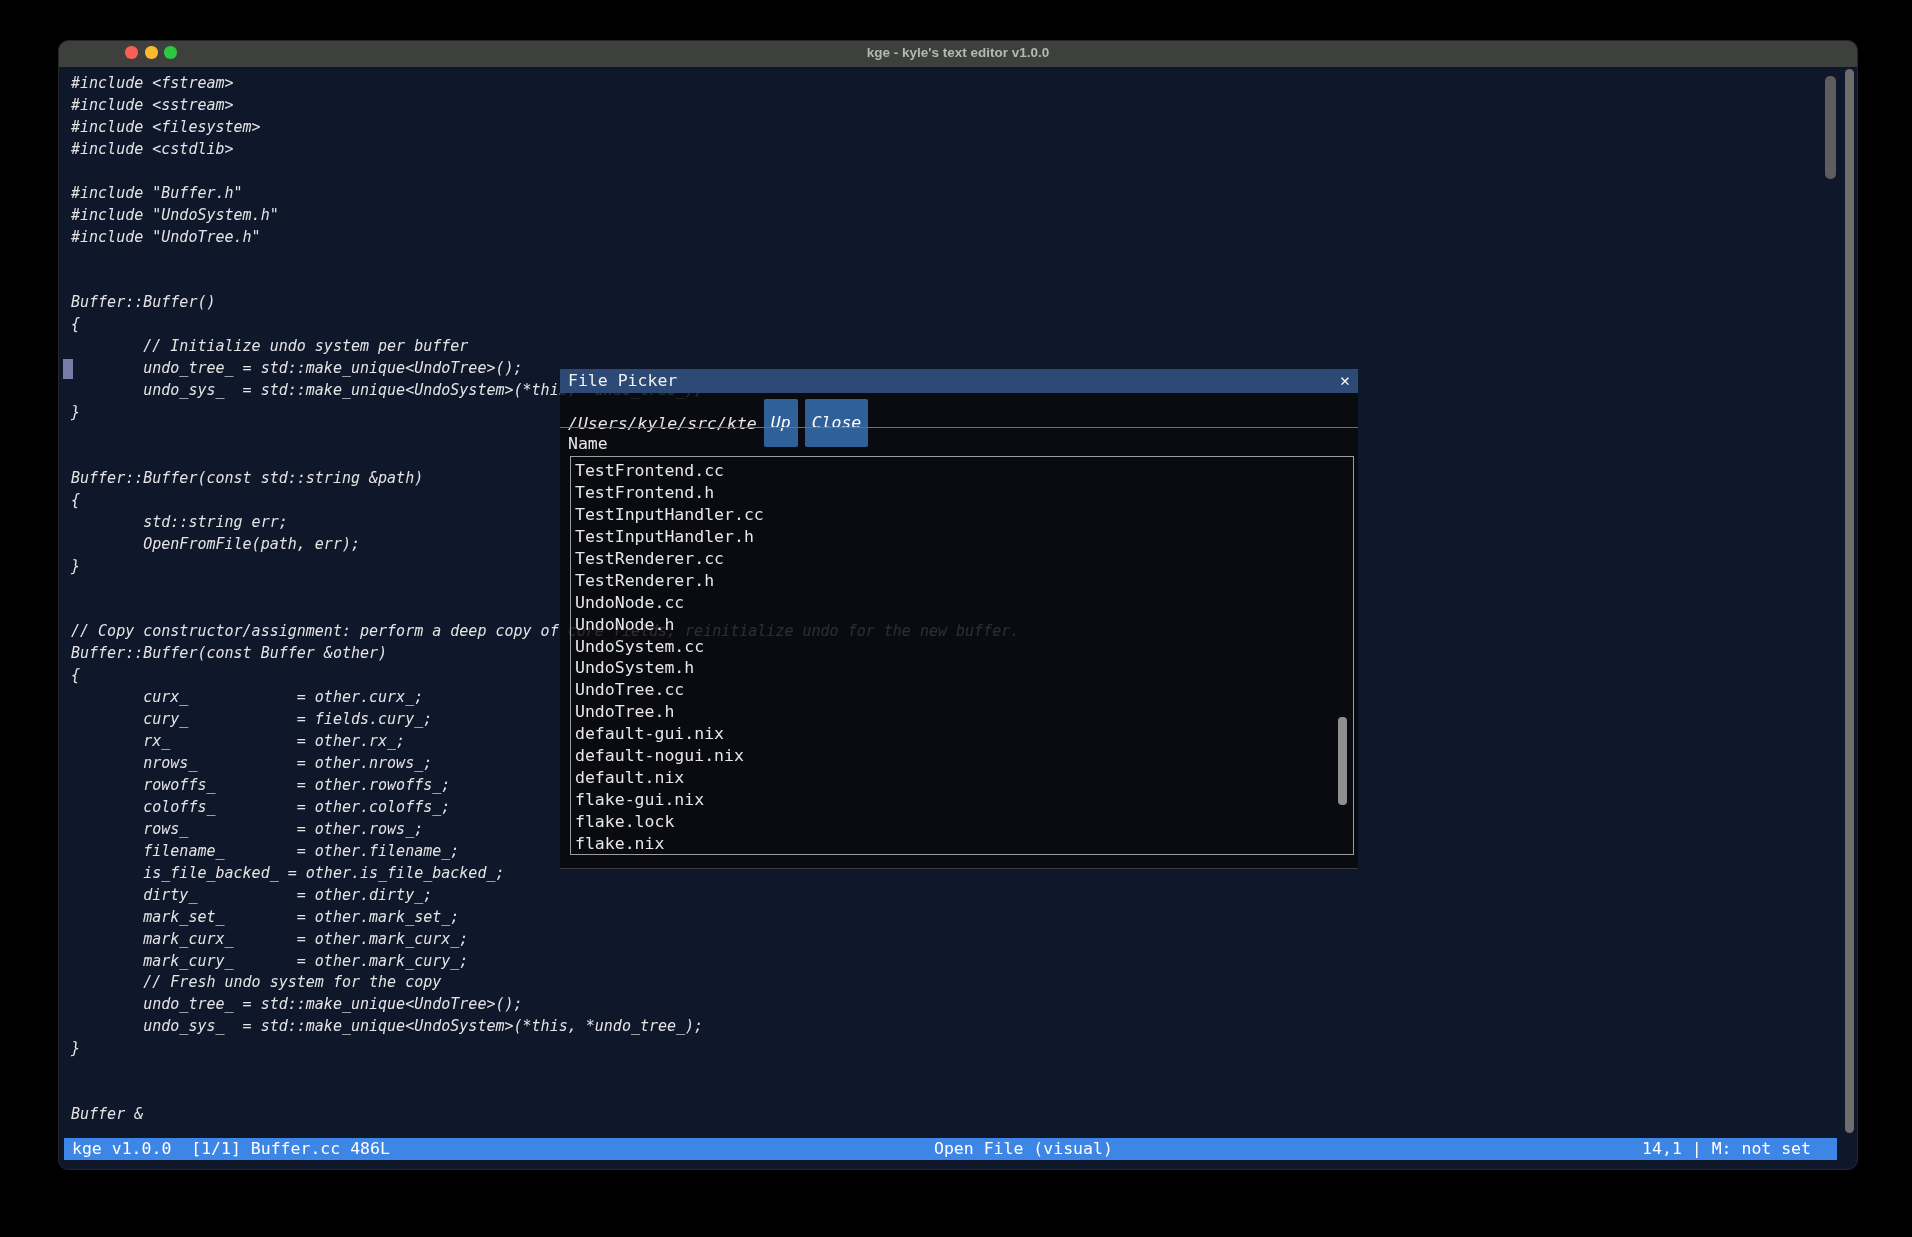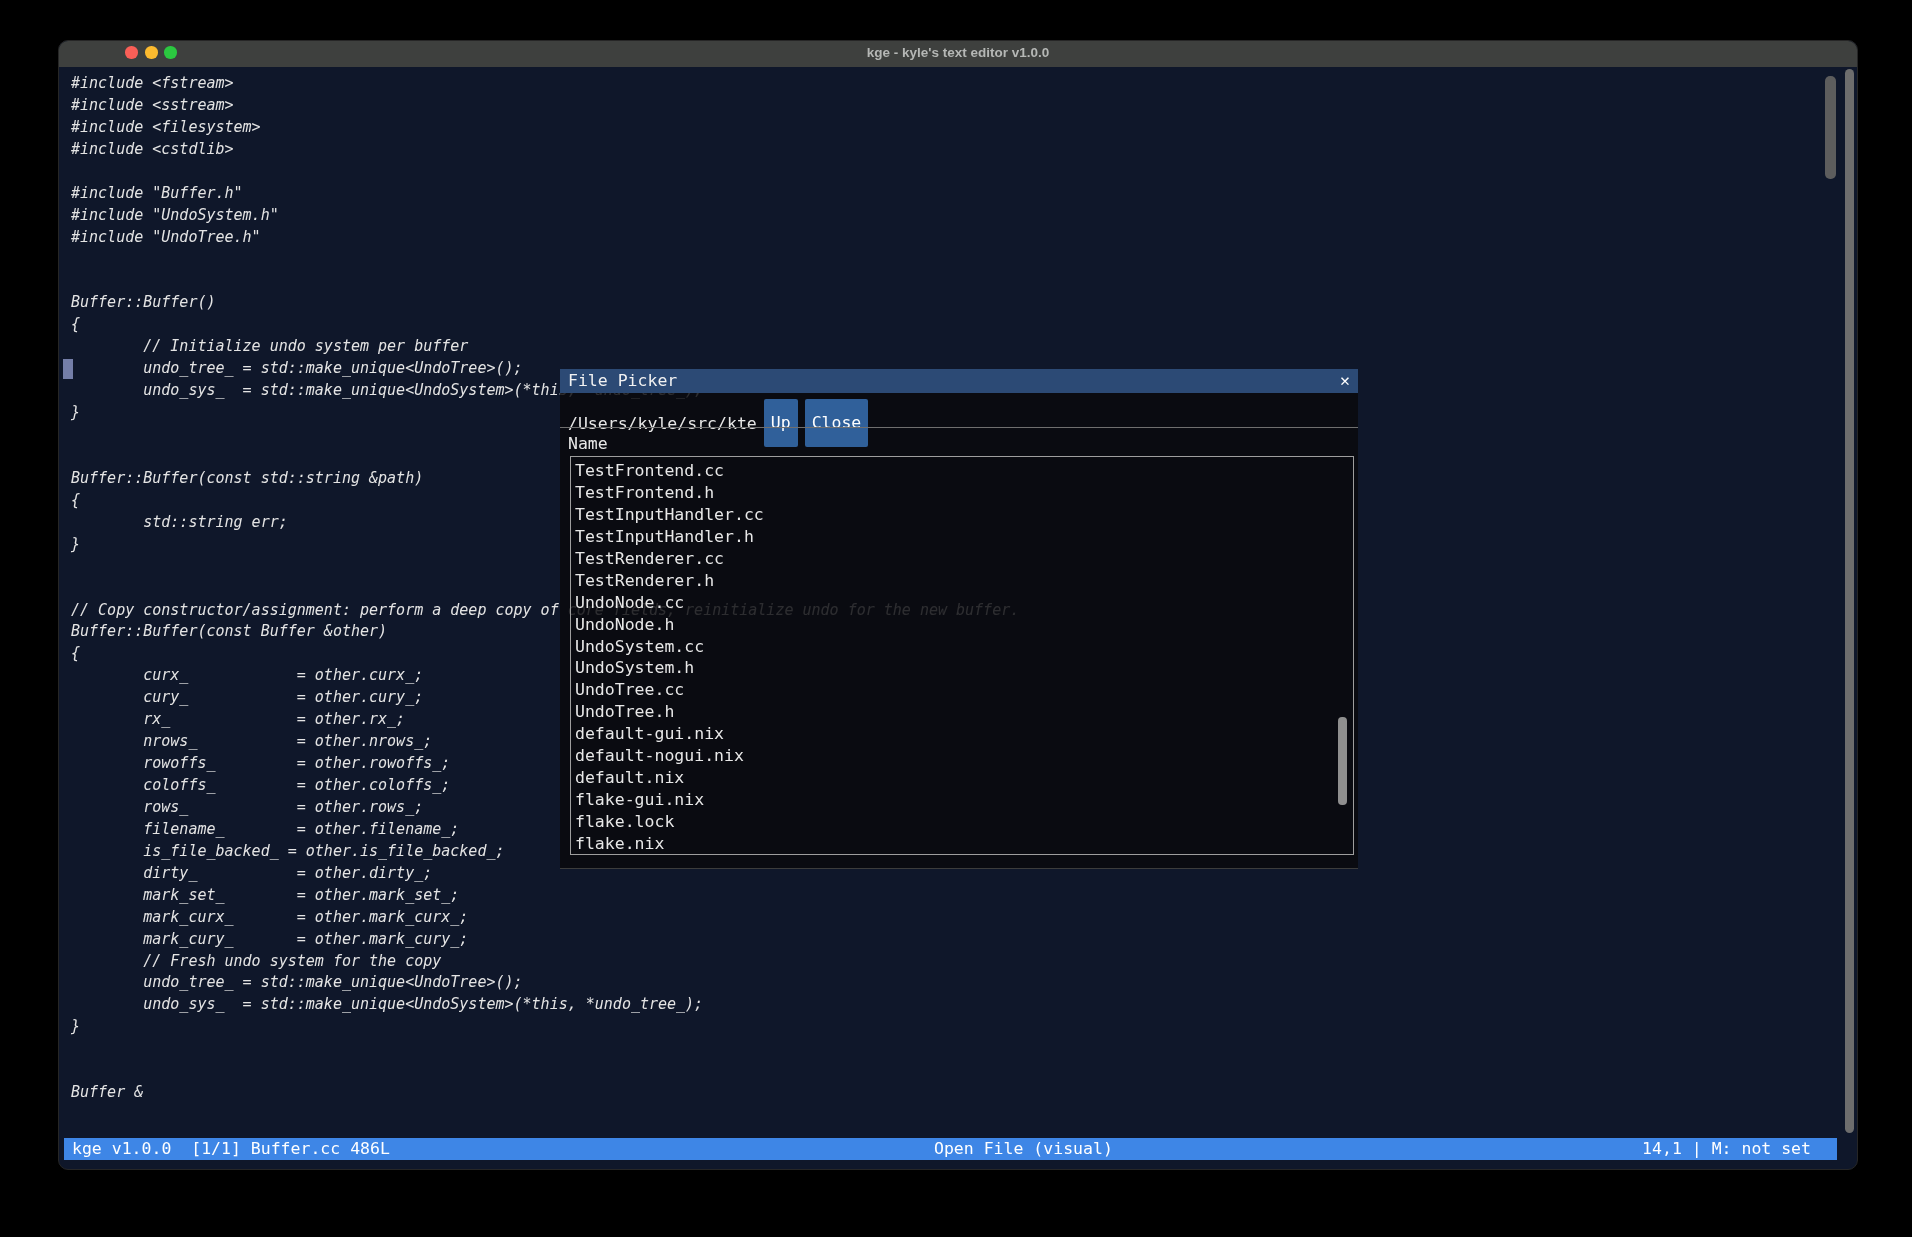--- a/index.html
+++ b/index.html
@@ -25,21 +25,21 @@
                   background:#6d6d6d;border-radius:5px;z-index:3;}
   .ed-scroll-thumb{position:absolute;left:1766px;top:35px;width:11px;height:103px;
                    background:#5d5d5d;border-radius:5px;z-index:3;}
   
   .dialog{position:absolute;left:501px;top:328px;width:798px;height:500px;z-index:5;font-size:16.5px;}
   .dlg-titlebar{position:absolute;left:0;top:0;right:0;height:24px;background:#2c4a75;color:#f2f2f2;}
   .dlg-title{position:absolute;left:8px;top:2px;text-align:center;}
   .dlg-x{position:absolute;right:8px;top:2px;color:#fff;cursor:default;}
   .dlg-body{position:absolute;left:0;top:24px;right:0;bottom:0;background:rgba(10,10,13,0.84);
             border-bottom:1px solid #3c3c3c;color:#e8e8e8;}
-  .path-row{position:absolute;left:8px;top:6px;display:flex;align-items:center;}
+  .path-row{position:absolute;left:8px;top:6px;display:flex;align-items:center;font-style:italic;}
   .path-text{white-space:pre;}
   .btn{background:#30609a;color:#fff;padding:14px 7px;margin-left:7px;border-radius:2px;line-height:20px;}
   .sep{position:absolute;left:0;right:0;top:34px;height:1px;background:#6f6f6f;}
   .name-header{position:absolute;left:8px;top:41px;}
   .file-list{position:absolute;left:10px;top:63px;width:784px;height:399px;box-sizing:border-box;
              border:1px solid #9e9e9e;padding:3px 14px 0 4px;overflow:hidden;}
   .file-item{white-space:pre;height:21.94px;line-height:21.94px;}
   .list-thumb{position:absolute;left:767px;top:260px;width:9px;height:88px;
               background:#8f8f8f;border-radius:4px;}
   
@@ -77,28 +77,29 @@
         <div class="code-line">{</div>
         <div class="code-line">        // Initialize undo system per buffer</div>
         <div class="code-line">        undo_tree_ = std::make_unique&lt;UndoTree&gt;();</div>
         <div class="code-line">        undo_sys_  = std::make_unique&lt;UndoSystem&gt;(*this, *undo_tree_);</div>
         <div class="code-line">}</div>
         <div class="code-line"></div>
         <div class="code-line"></div>
         <div class="code-line">Buffer::Buffer(const std::string &amp;path)</div>
         <div class="code-line">{</div>
         <div class="code-line">        std::string err;</div>
+        <div class="code-line">        OpenFromFile(path, err);</div>
         <div class="code-line">}</div>
         <div class="code-line"></div>
         <div class="code-line"></div>
         <div class="code-line">// Copy constructor/assignment: perform a deep copy of core fields; reinitialize undo for the new buffer.</div>
         <div class="code-line">Buffer::Buffer(const Buffer &amp;other)</div>
         <div class="code-line">{</div>
         <div class="code-line">        curx_            = other.curx_;</div>
-        <div class="code-line">        cury_            = other.cury_;</div>
+        <div class="code-line">        cury_            = fields.cury_;</div>
         <div class="code-line">        rx_              = other.rx_;</div>
         <div class="code-line">        nrows_           = other.nrows_;</div>
         <div class="code-line">        rowoffs_         = other.rowoffs_;</div>
         <div class="code-line">        coloffs_         = other.coloffs_;</div>
         <div class="code-line">        rows_            = other.rows_;</div>
         <div class="code-line">        filename_        = other.filename_;</div>
         <div class="code-line">        is_file_backed_ = other.is_file_backed_;</div>
         <div class="code-line">        dirty_           = other.dirty_;</div>
         <div class="code-line">        mark_set_        = other.mark_set_;</div>
         <div class="code-line">        mark_curx_       = other.mark_curx_;</div>

